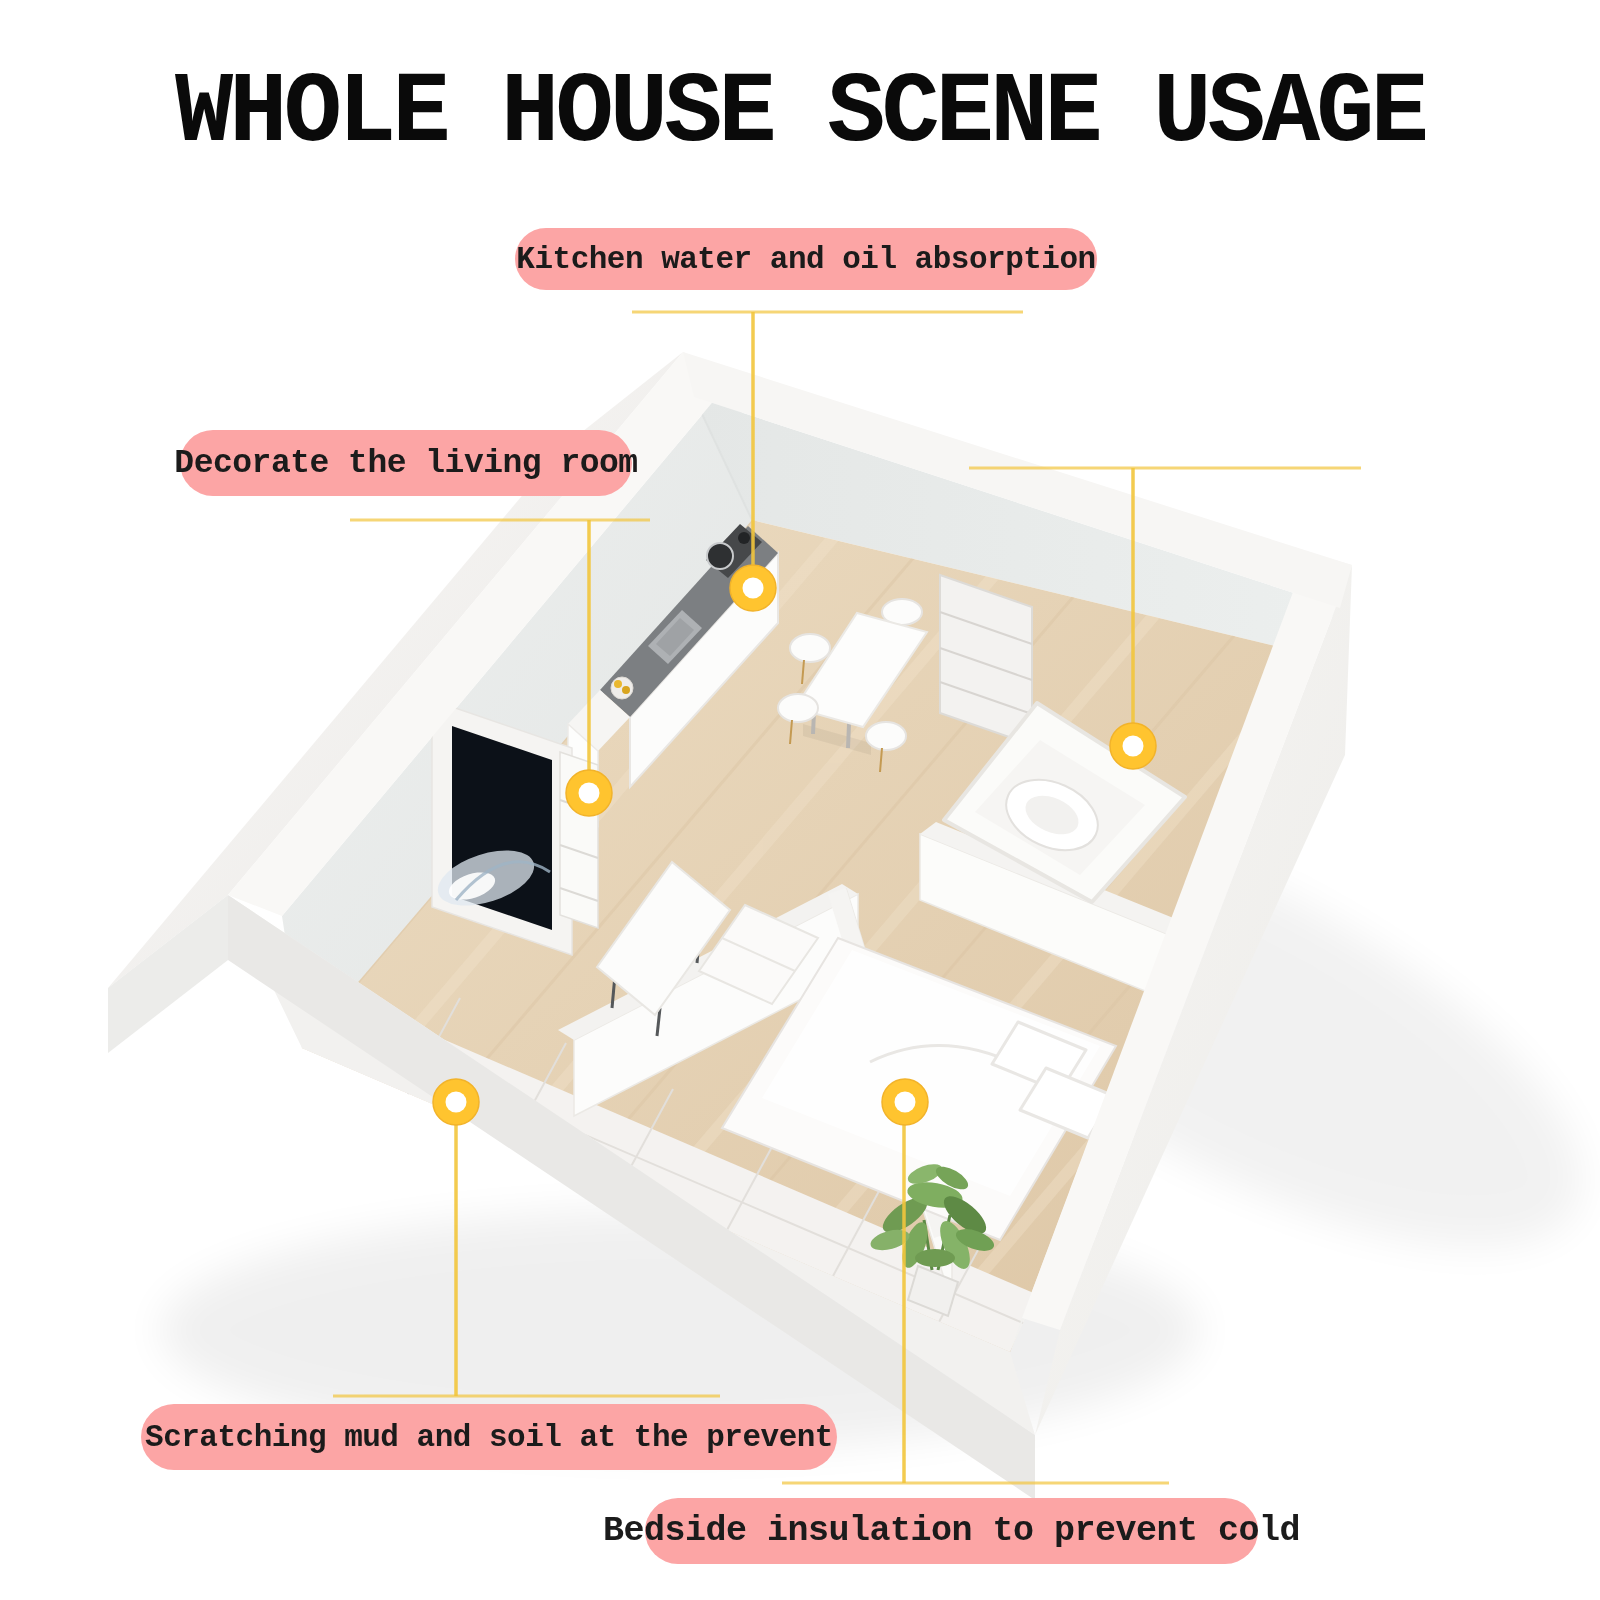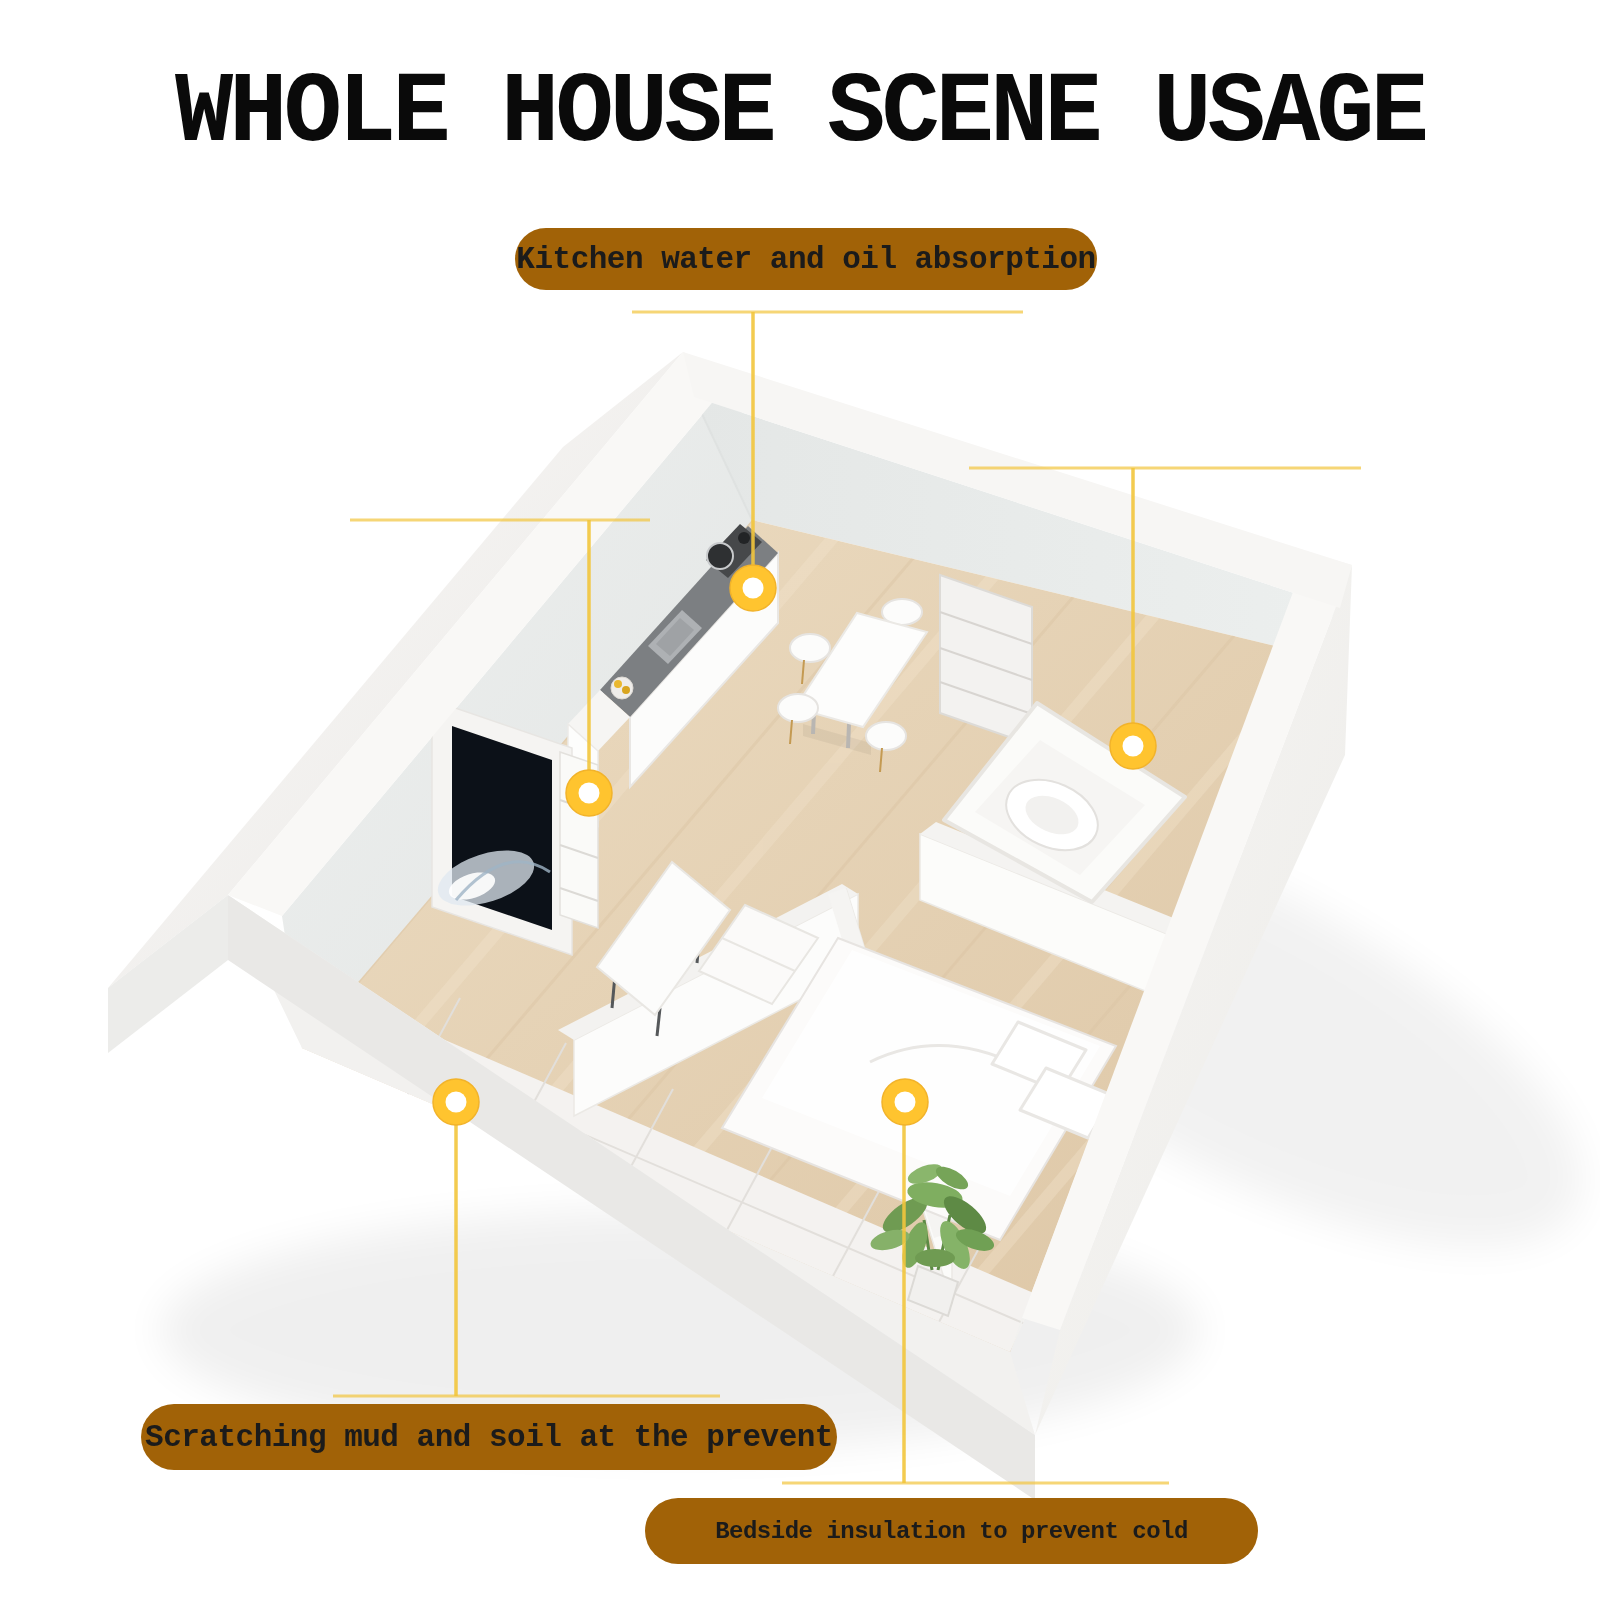--- a/index.html
+++ b/index.html
@@ -8,28 +8,28 @@
     overflow:hidden;font-family:Liberation Mono, monospace;
   }
   .title{
     position:absolute;left:0;top:56px;width:1600px;text-align:center;
     font-weight:bold;font-size:101px;letter-spacing:-4px;color:#0a0a0a;
     transform:scaleX(0.96);transform-origin:50% 50%;white-space:nowrap;
   }
   .scene-svg{position:absolute;left:0;top:0;width:1600px;height:1600px;}
   .pill{
     position:absolute;display:flex;align-items:center;justify-content:center;
-    background:#a16207;border-radius:34px;color:#1b1b1b;font-weight:bold;
+    background:#fca5a5;border-radius:34px;color:#1b1b1b;font-weight:bold;
     white-space:nowrap;letter-spacing:-0.5px;
   }
   .pill-kitchen {left:515px;top:228px;width:582px;height:62px;font-size:31px;}
   .pill-bathroom{left:888px;top:384px;width:657px;height:63px;font-size:29px;}
   .pill-living  {left:180px;top:430px;width:452px;height:66px;font-size:33px;}
   .pill-entrance{left:141px;top:1404px;width:696px;height:66px;font-size:31px;}
-  .pill-bedside {left:645px;top:1498px;width:613px;height:66px;font-size:24px;}
+  .pill-bedside {left:645px;top:1498px;width:613px;height:66px;font-size:35px;}
 </style>
 </head>
 <body>
 
 <div class="canvas">
 
   <svg class="scene-svg" viewBox="0 0 1600 1600">
     <defs>
       <filter id="soft" x="-50%" y="-50%" width="200%" height="200%">
           <feGaussianBlur stdDeviation="20"></feGaussianBlur>
@@ -248,16 +248,17 @@
       <g>
         <circle cx="456" cy="1102" r="23" fill="#FFC42F" stroke="#F2B32A" stroke-width="1.5"></circle>
         <circle cx="456" cy="1102" r="10.5" fill="#ffffff"></circle>
       </g>
     </g>
   </svg>
 
   <div class="title">WHOLE HOUSE SCENE USAGE</div>
 
   <div class="pill pill-kitchen">Kitchen water and oil absorption</div>
+  <div class="pill pill-living">Decorate the living room</div>
   <div class="pill pill-entrance">Scratching mud and soil at the prevent</div>
   <div class="pill pill-bedside">Bedside insulation to prevent cold</div>
 
 </div>
 
 </body></html>

